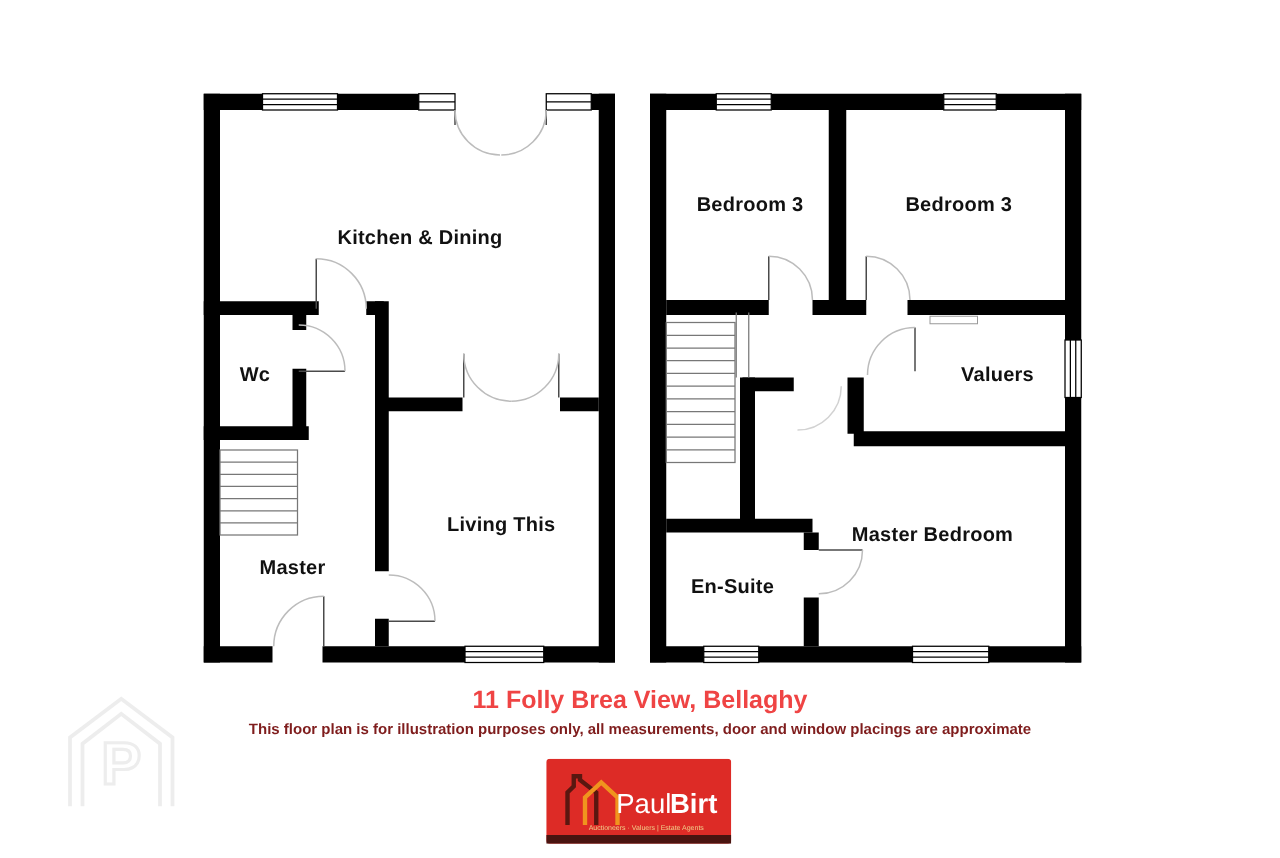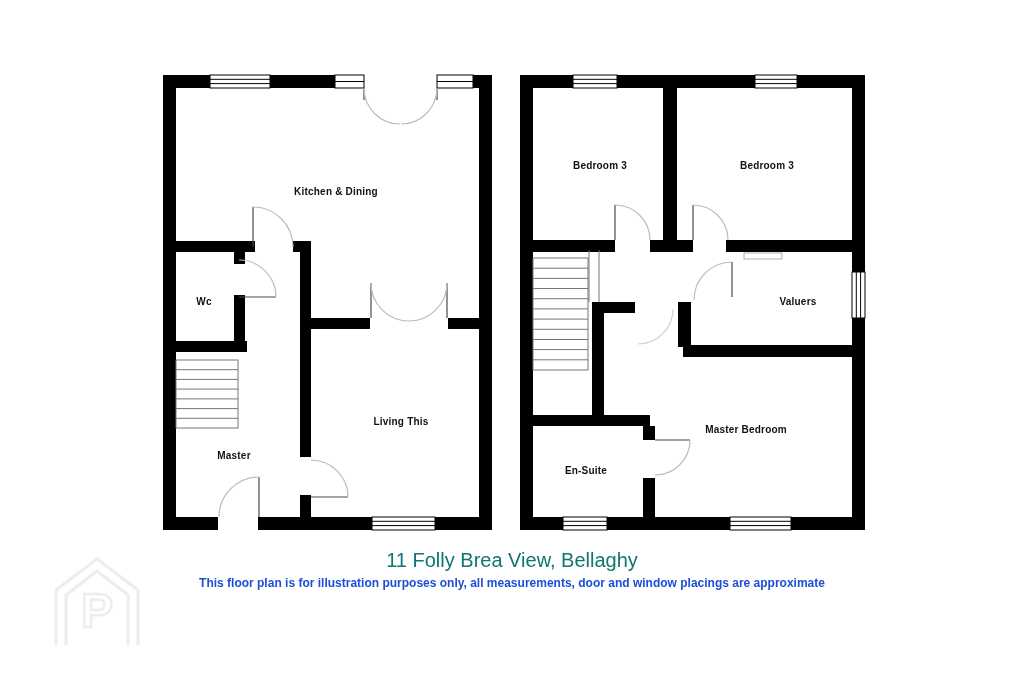--- a/index.html
+++ b/index.html
@@ -7,41 +7,41 @@
     position:relative;
     width:1024px;height:686px;
     background:#ffffff;
     overflow:hidden;
     font-family:"Liberation Sans", sans-serif;
   }
   #plan-svg{position:absolute;left:0;top:0;}
   .room-label{
     position:absolute;
     transform:translate(-50%,-50%);
-    font-size:10px;
+    font-size:16px;
     font-weight:bold;
     color:#111;
     white-space:nowrap;
     letter-spacing:0.2px;
   }
   #page-title{
     position:absolute;
     left:0;top:549px;width:1024px;
     text-align:center;
     font-size:20px;
-    font-weight:400;
-    color:#0f766e;
+    font-weight:700;
+    color:#ef4444;
   }
   #disclaimer{
     position:absolute;
     left:0;top:576px;width:1024px;
     text-align:center;
     font-size:12px;
     font-weight:bold;
-    color:#1d4ed8;
+    color:#7f1d1d;
   }
   #agent-logo{
     position:absolute;
     left:437px;top:607px;width:148px;height:68px;
   }
 </style>
 </head>
 <body>
 
 <div id="page-root">
@@ -202,14 +202,27 @@
 
   <div class="room-label" style="left:600px;top:165px">Bedroom 3</div>
   <div class="room-label" style="left:767px;top:165px">Bedroom 3</div>
   <div class="room-label" style="left:798px;top:301px">Valuers</div>
   <div class="room-label" style="left:746px;top:429px">Master Bedroom</div>
   <div class="room-label" style="left:586px;top:470px">En-Suite</div>
 
   <div id="page-title">11 Folly Brea View, Bellaghy</div>
   <div id="disclaimer">This floor plan is for illustration purposes only, all measurements, door and window placings are approximate</div>
 
+  <div id="agent-logo">
+    <svg width="148" height="68" viewBox="0 0 148 68">
+      <rect x="0" y="0" width="148" height="68" rx="3" fill="#dd2b26"></rect>
+      <rect x="0" y="61" width="148" height="7" fill="#4a1410"></rect>
+      <g fill="none" stroke-width="3.5" stroke-linejoin="miter">
+        <path d="M 17,53 L 17,27 L 22,22 L 22,14 L 27,14 L 27,17 L 40,27 L 40,53" stroke="#5a1710"></path>
+        <path d="M 31,53 L 31,31 L 44,19 L 57,31 L 57,53" stroke="#f0941e"></path>
+      </g>
+      <text x="56" y="43" font-family="Liberation Sans, sans-serif" font-size="22" font-weight="400" fill="#ffffff">Paul</text>
+      <text x="99" y="43" font-family="Liberation Sans, sans-serif" font-size="22" font-weight="bold" fill="#ffffff">Birt</text>
+      <text x="80" y="57" text-anchor="middle" font-family="Liberation Sans, sans-serif" font-size="5.6" fill="#f0cd8a">Auctioneers · Valuers | Estate Agents</text>
+    </svg>
+  </div>
 
 </div>
 
 </body></html>

